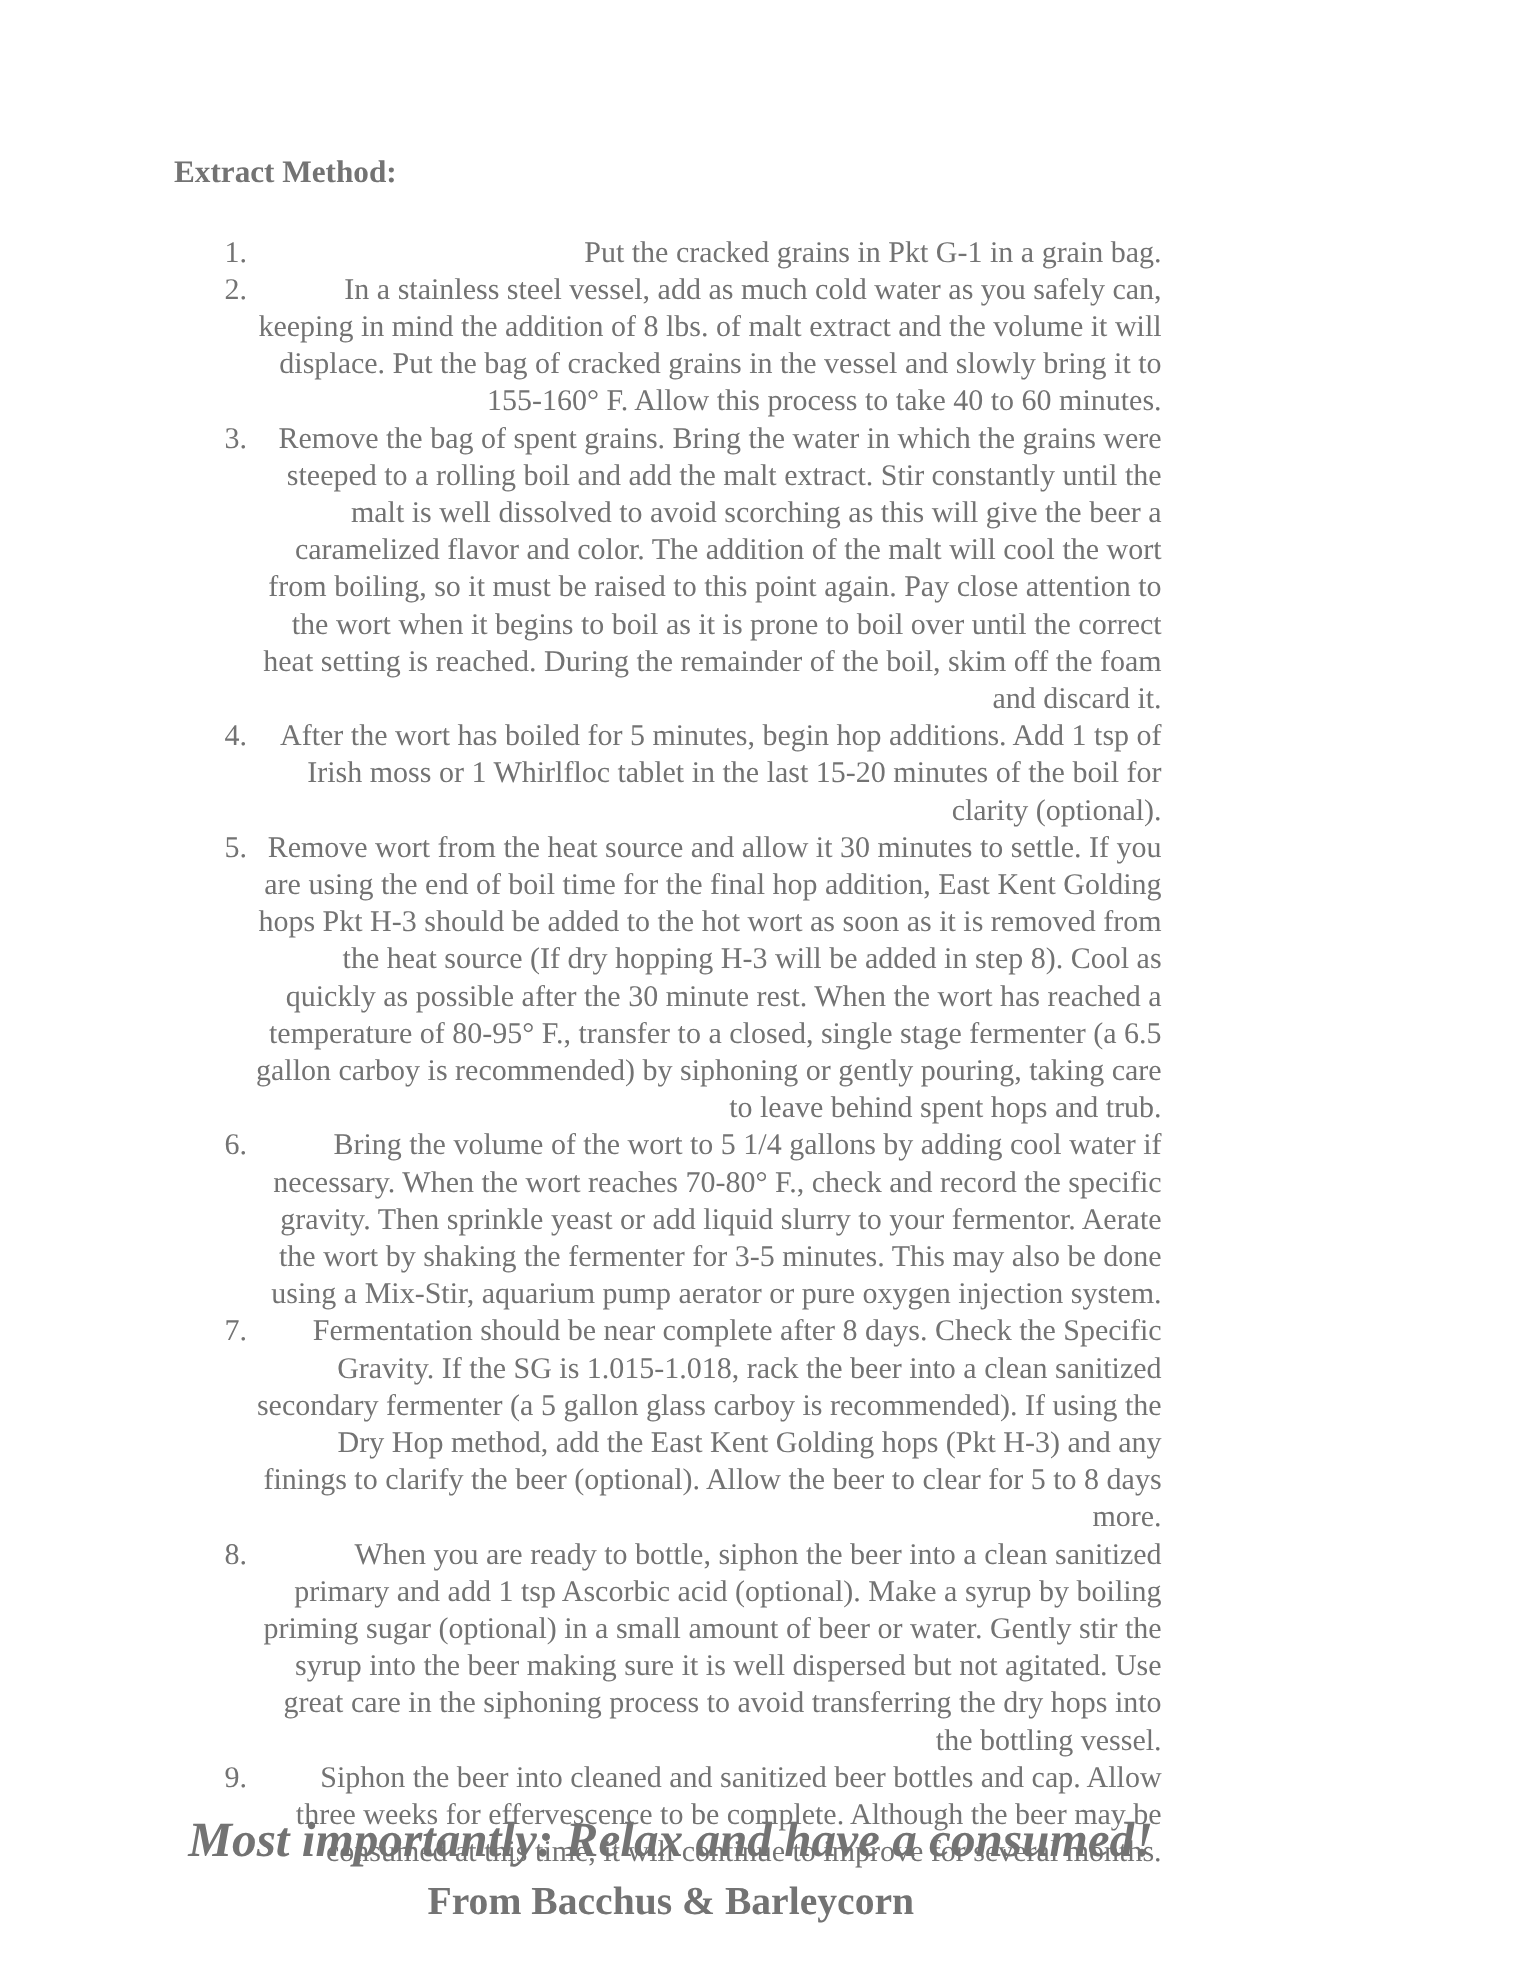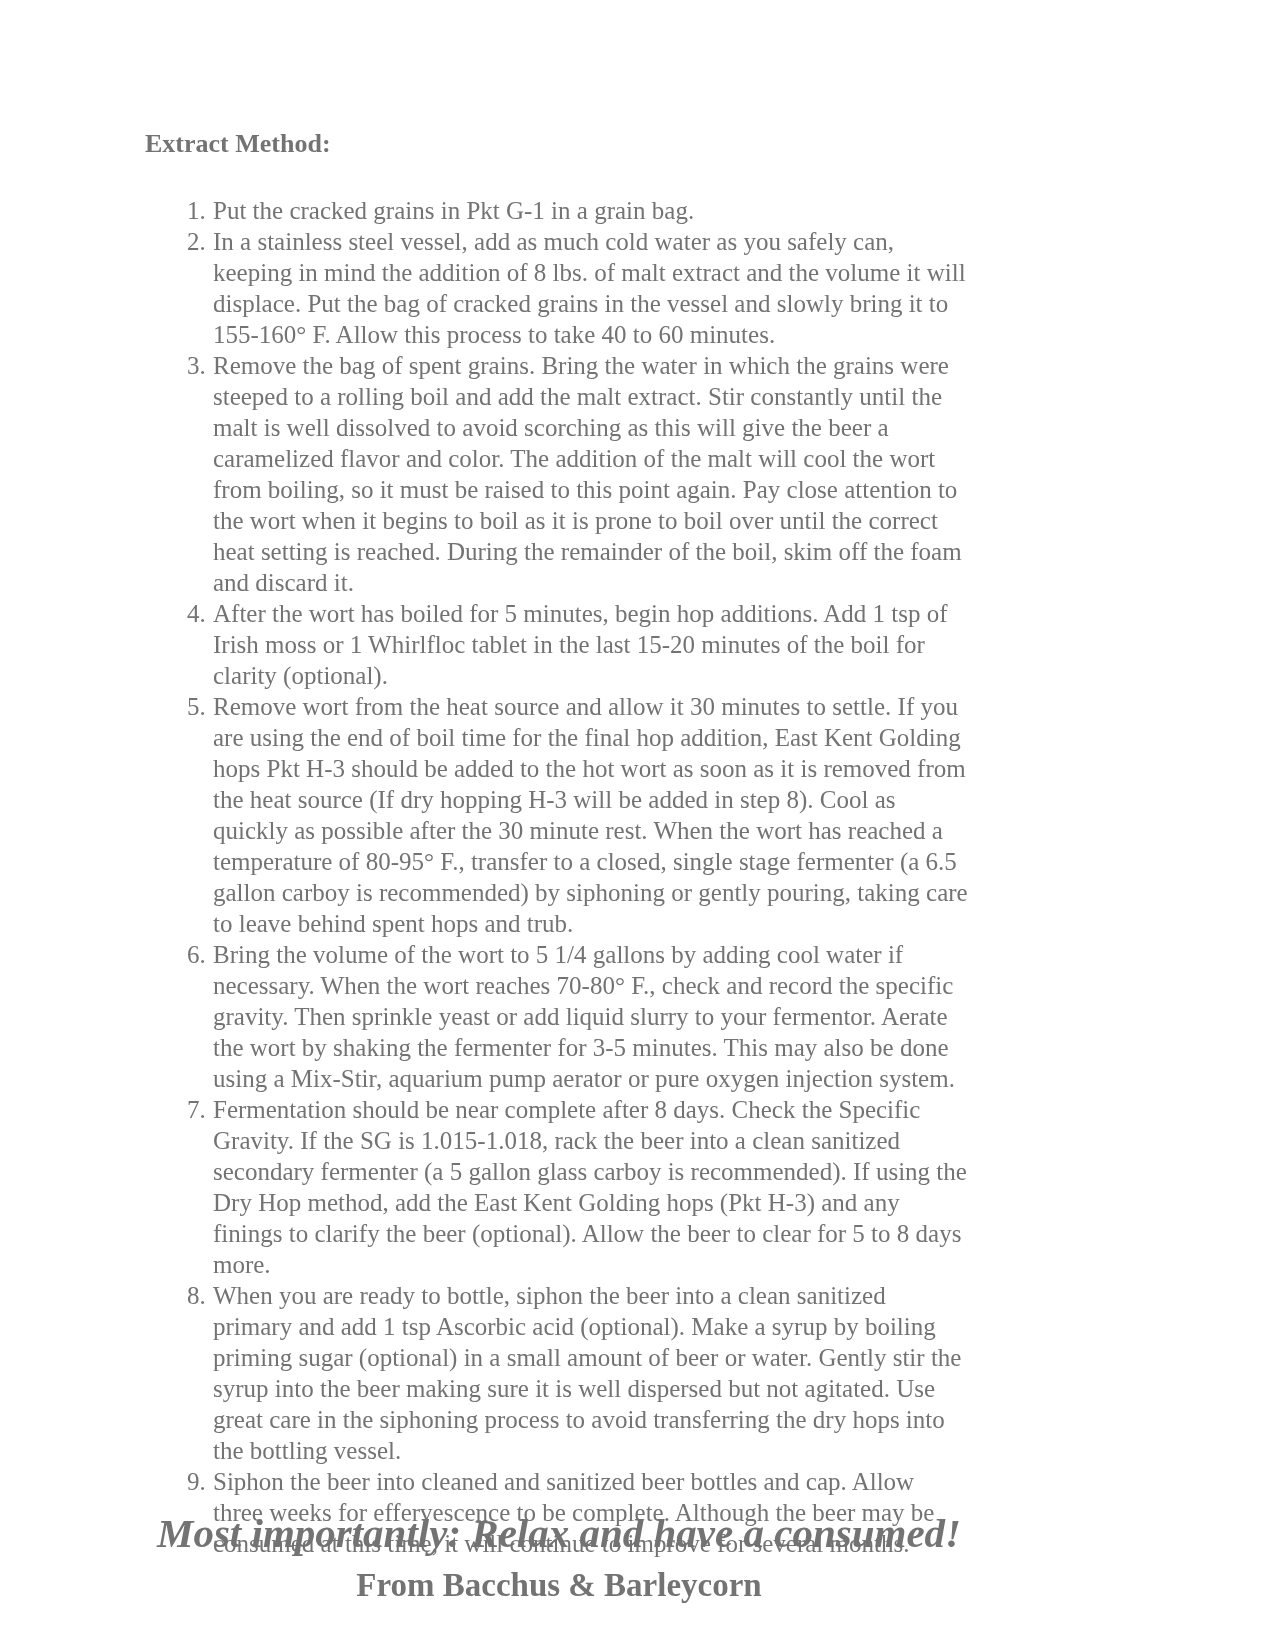--- a/index.html
+++ b/index.html
@@ -33,21 +33,21 @@
     display: flex;
     font-size: 25px;
     line-height: 31px;
   }
   .step-num {
     flex: 0 0 26px;
     width: 26px;
   }
   .step-text {
     flex: 1;
-    text-align: left;
+    text-align: right;
   }
   .footer {
     position: absolute;
     left: 0;
     top: 1484px;
     width: 100%;
     text-align: center;
   }
   .footer-line1 {
     font-size: 41px;

